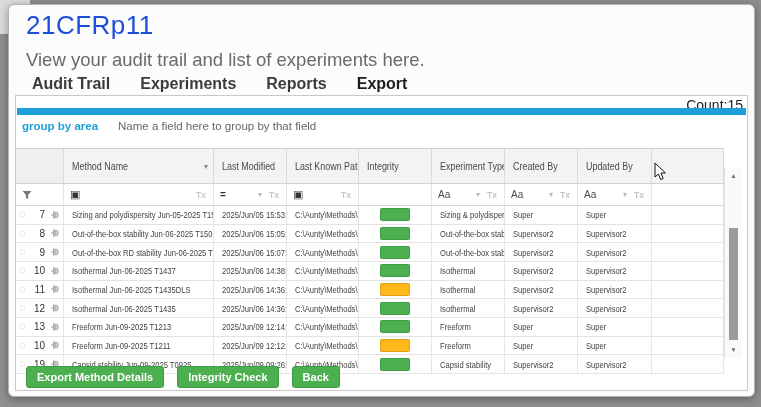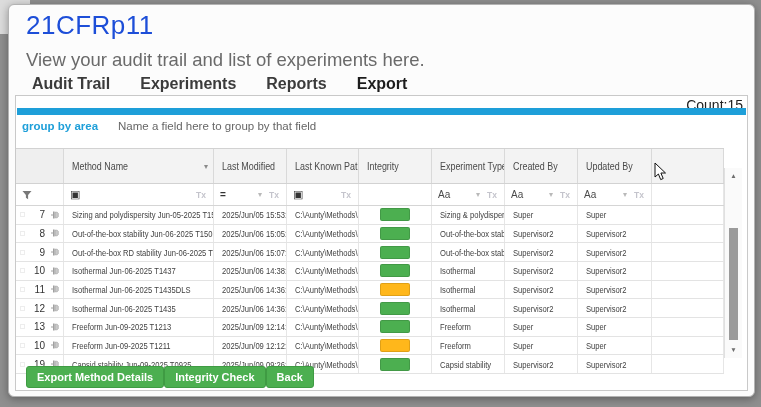--- a/index.html
+++ b/index.html
@@ -67,21 +67,21 @@
   .badge-orange { background:var(--integrity-warn,#FFB71B); }
 
   .scrollbar { position:absolute; left:708px; top:20px; width:18px; height:190px; background:#fafafa; border-left:1px solid #e0e0e0; }
   .sarrow { position:absolute; left:0; width:100%; height:12px; line-height:12px; text-align:center; font-size:6.5px; color:#6e6e6e; }
   .sarrow.sup  { top:2px; }
   .sarrow.sdown{ bottom:2px; }
   .sthumb { position:absolute; left:4px; width:9px; top:60px; height:112px; background:#9b9b9b; }
 
   .cursor { position:absolute; left:638px; top:14px; }
 
-  .btnrow { position:absolute; left:10px; top:270px; display:flex; }
+  .btnrow { position:absolute; left:10px; top:270px; display:flex; gap:13px; }
   .btn {
     height:22px; padding:0 10px; background:var(--button-green,#4CAF50);
     border:1px solid #3f9b43; border-radius:3px; color:#fff;
     font-family:"Liberation Sans",sans-serif; font-size:11px; font-weight:bold; cursor:pointer;
   }
 </style>
 </head>
 <body>
 
 <div class="corner-light"></div>

